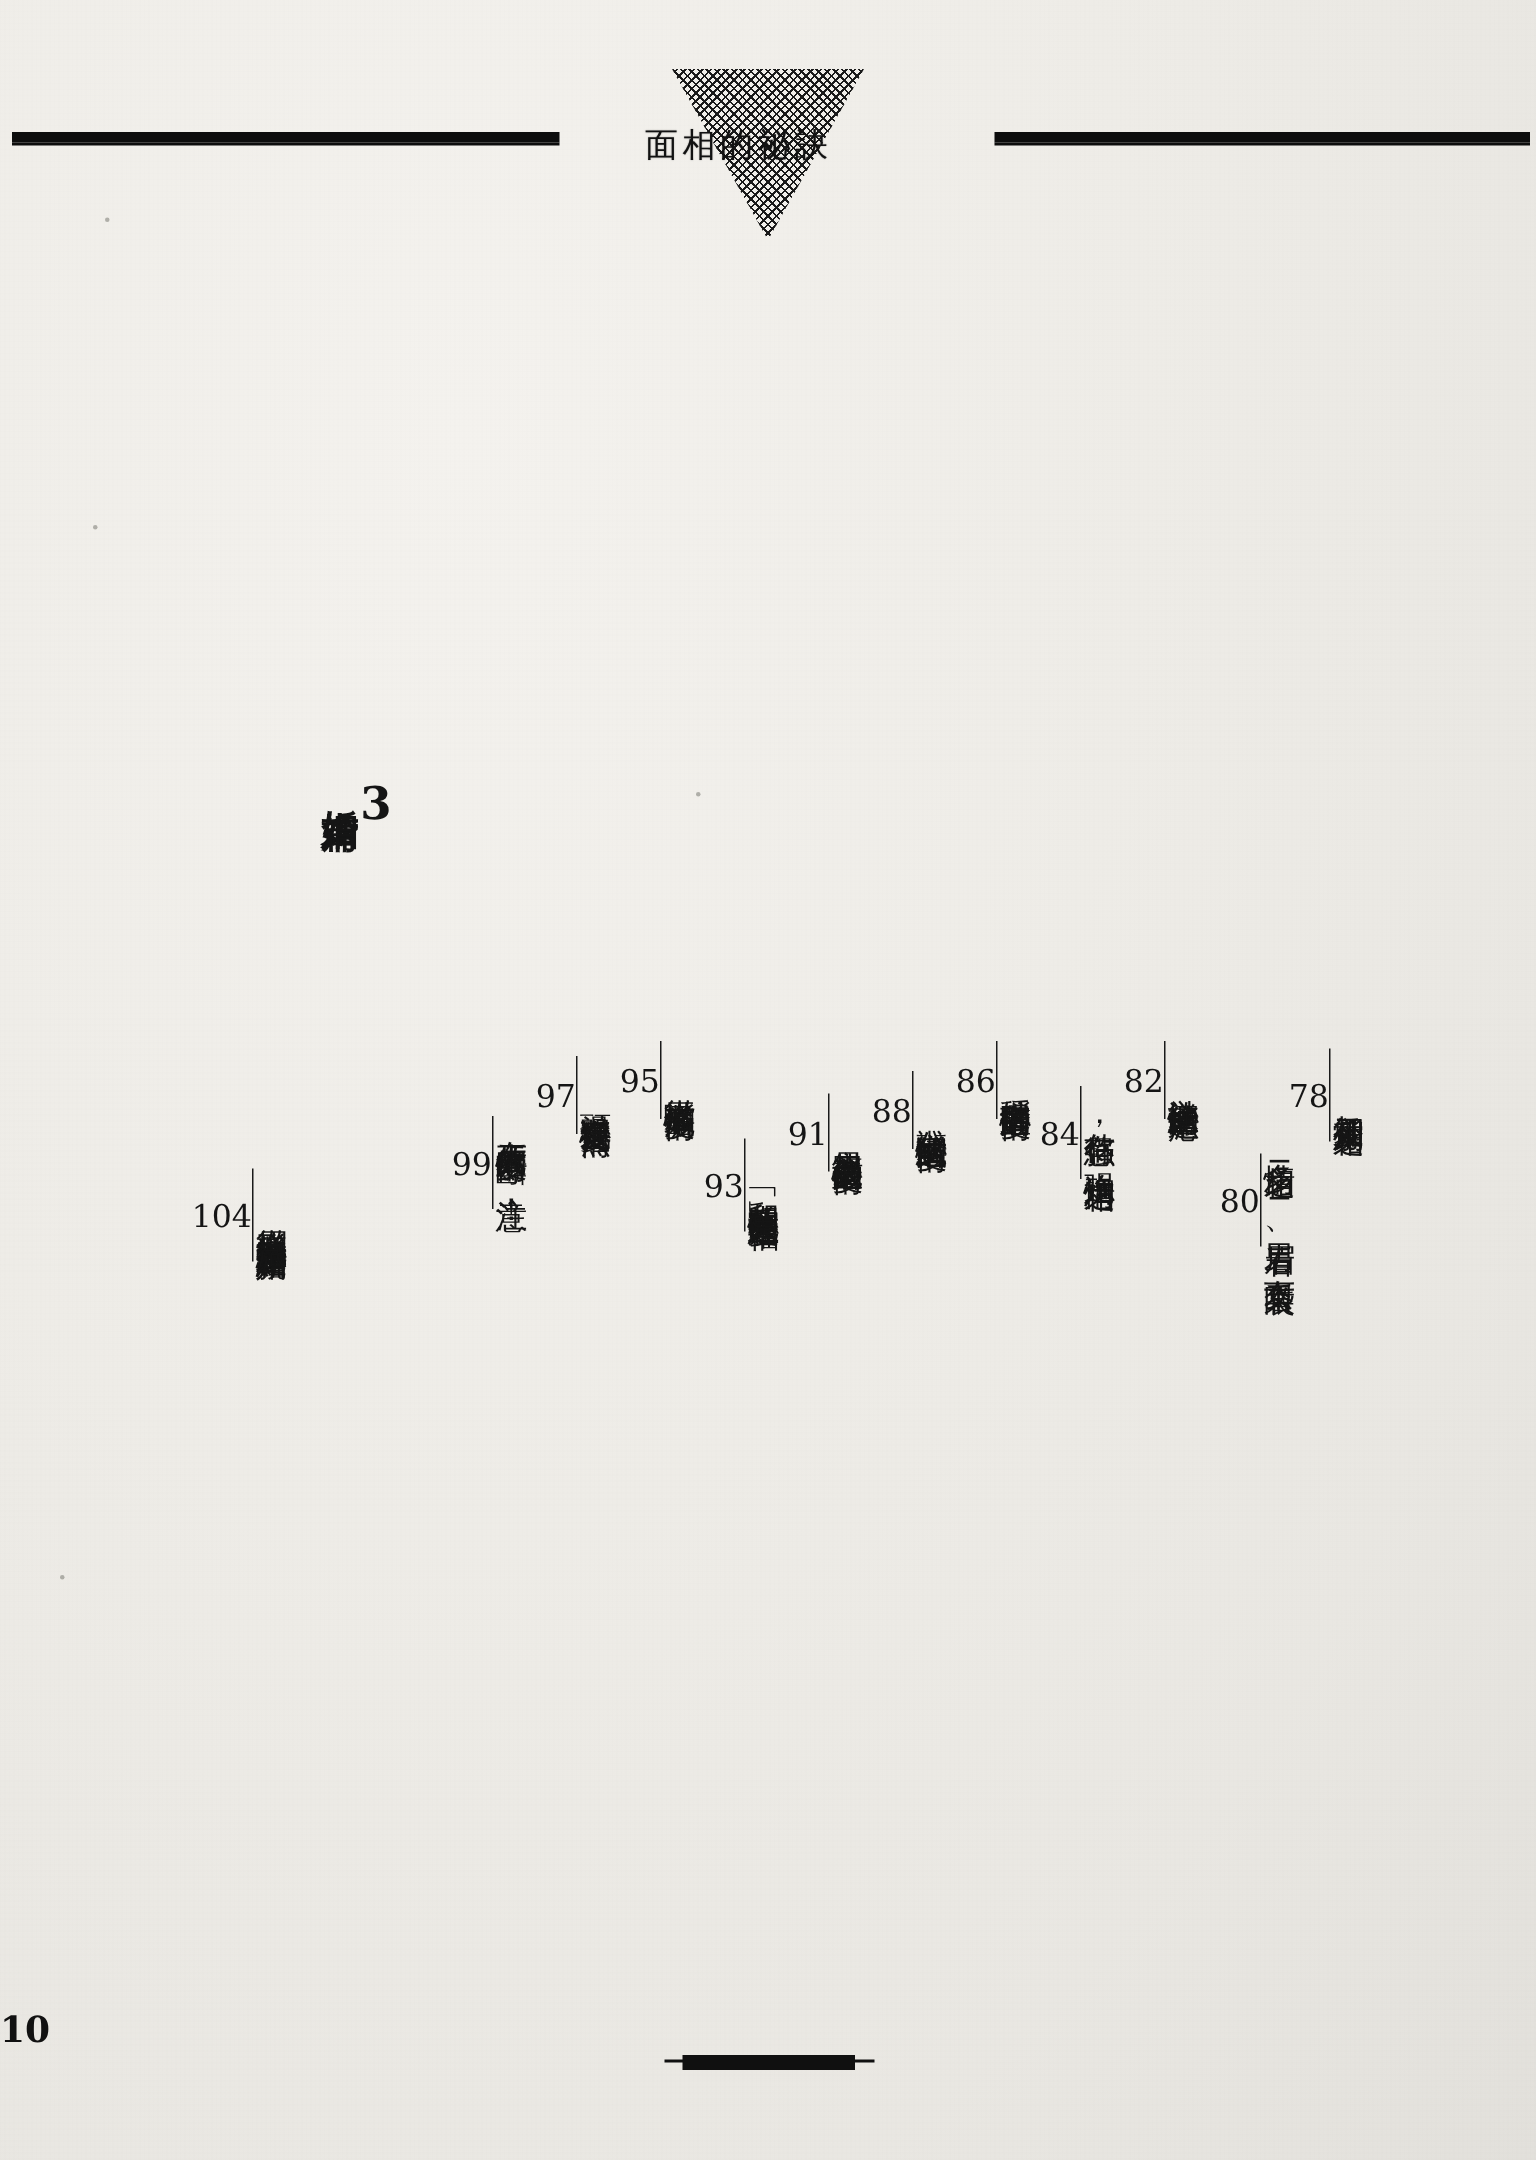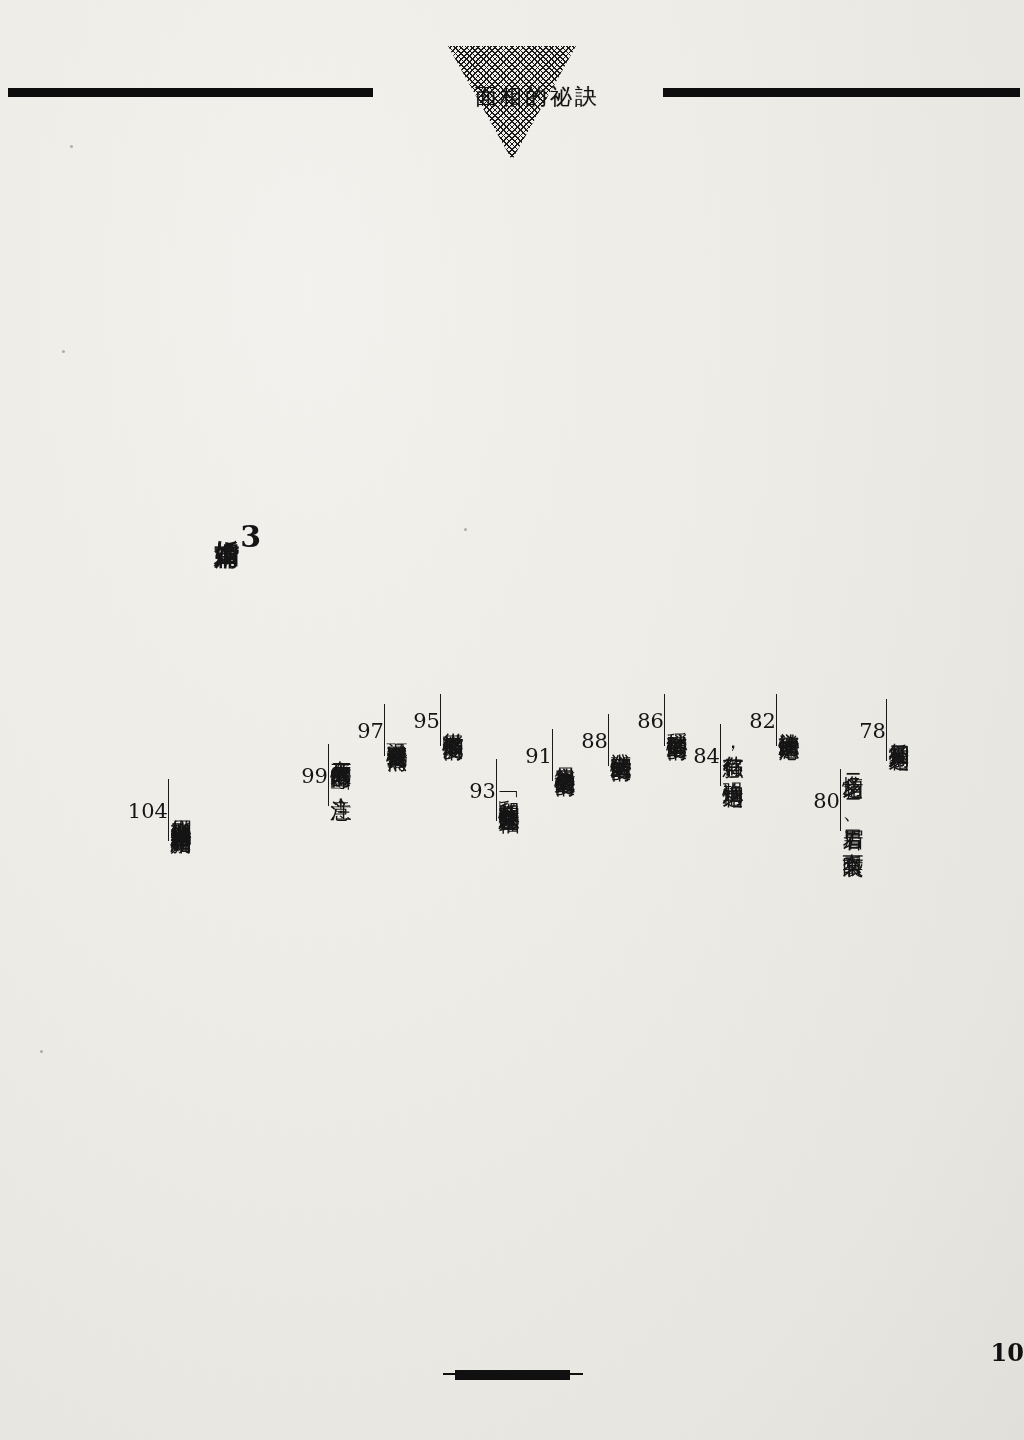--- a/index.html
+++ b/index.html
@@ -48,21 +48,21 @@
     background:
       repeating-linear-gradient(45deg, #1a1a1a 0 1.2px, rgba(255,255,255,0) 1.2px 4px),
       repeating-linear-gradient(-45deg, #1a1a1a 0 1.2px, rgba(255,255,255,0) 1.2px 4px);
     clip-path: polygon(0% 0%, 100% 0%, 50% 100%);
   }
   .hdr-title {
     position: absolute;
     left: 430px;
     top: 82px;
     width: 170px;
-    text-align: right;
+    text-align: left;
     font-family: "DejaVu Serif", "Liberation Serif", serif;
     font-size: 22px;
     letter-spacing: 3px;
     color: #121212;
     text-shadow: 0 0 1px rgba(0,0,0,.4);
   }
 
   
   #toc {
     position: absolute;
@@ -120,21 +120,21 @@
   .sec-title {
     font-weight: 700;
     font-size: 25px;
     letter-spacing: 2px;
   }
   
   .footer-num {
     position: absolute;
     left: 0; right: 0;
     top: 1338px;
-    text-align: right;
+    text-align: left;
     font-family: "DejaVu Serif", "Liberation Serif", serif;
     font-size: 24px;
     font-weight: 700;
     color: #111;
   }
   .footer-rule {
     position: absolute;
     left: 455px;
     top: 1370px;
     width: 115px;

